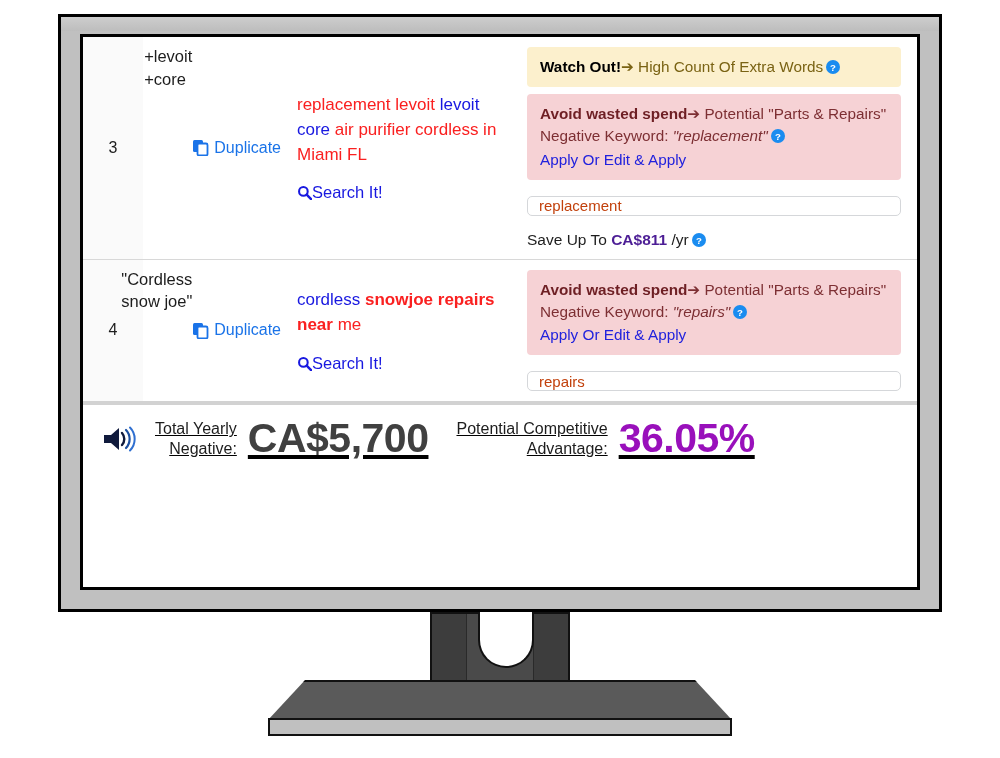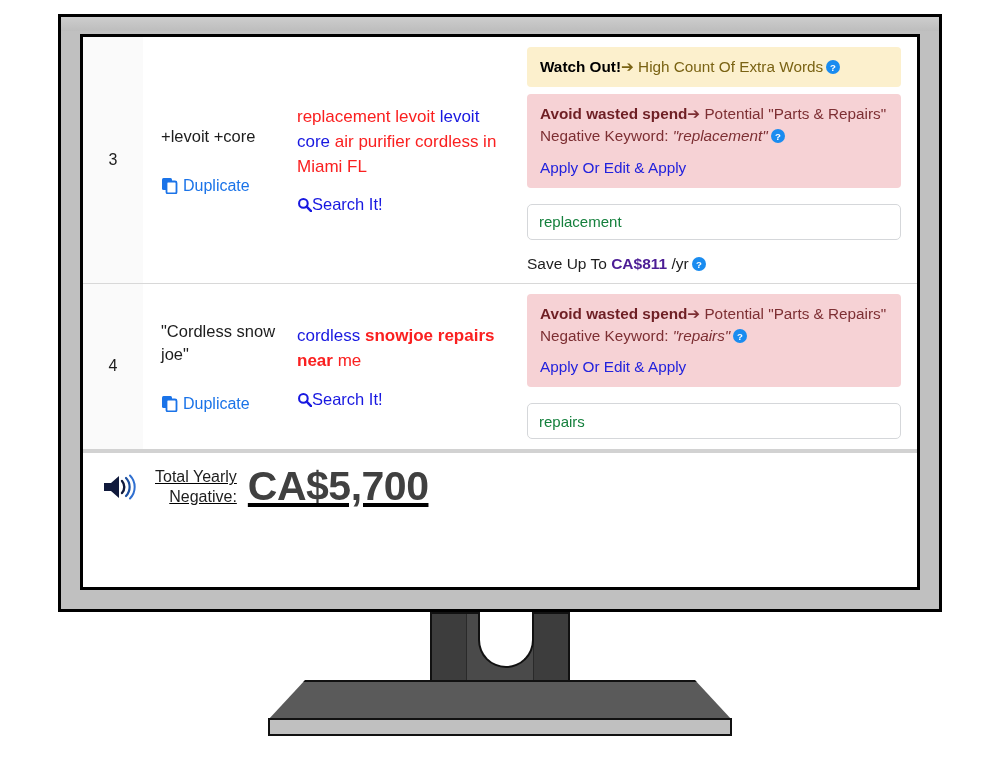--- a/index.html
+++ b/index.html
@@ -123,23 +123,22 @@
     align-items: center;
     justify-content: center;
     font-size: 16px;
     color: #1d1d1d;
   }
   .col-kw {
     width: 120px;
     flex: 0 0 120px;
     padding: 8px 8px 8px 18px;
     display: flex;
-    flex-direction: column;
-    justify-content: center;
-    gap: 13px;
+    flex-direction: row;
+    justify-content: flex-end;
   }
   .col-query {
     width: 210px;
     flex: 0 0 210px;
     padding: 8px 10px 8px 8px;
     display: flex;
     flex-direction: column;
     justify-content: center;
   }
   .col-alerts {
@@ -200,42 +199,42 @@
   .alert-danger {
     background: #f6d2d5;
     color: #7d2f33;
     margin-bottom: 16px;
   }
   .alert-danger b { color: #6e1f24; }
   .alert i { font-style: italic; }
   .apply-link {
     color: #2222dd;
     display: block;
-    margin-top: 9px;
+    margin-top: 1px;
     cursor: pointer;
   }
   .help-icon {
     display: inline-block;
     width: 14px;
     height: 14px;
     vertical-align: -2px;
     margin-left: 3px;
   }
 
   .kw-input {
     display: block;
     width: 100%;
     box-sizing: border-box;
-    height: 36px;
+    height: 20px;
     border: 1px solid #d5d7da;
     border-radius: 5px;
     padding: 0 11px;
     font-family: "Liberation Sans", sans-serif;
     font-size: 15px;
-    color: #15803d;
+    color: #c2410c;
     background: #ffffff;
     outline: none;
   }
 
   .save-line {
     margin-top: 15px;
     font-size: 15.5px;
     color: #1d1d1d;
   }
   .save-amount { color: #4c1d95; font-weight: bold; }
@@ -367,20 +366,27 @@
       </div>
 
       <div class="stat" id="stat-savings">
         <div class="stat-label">
           <div>Total Yearly</div>
           <div>Negative:</div>
         </div>
         <div class="stat-value val-green">CA$5,700</div>
       </div>
 
+      <div class="stat" id="stat-advantage">
+        <div class="stat-label">
+          <div>Potential Competitive</div>
+          <div>Advantage:</div>
+        </div>
+        <div class="stat-value val-purple">36.05%</div>
+      </div>
     </div>
 
   </div>
 </div>
 
 <div id="stand-neck">
   <div class="panel-l"></div>
   <div class="panel-r"></div>
   <div id="stand-cutout"></div>
 </div>

